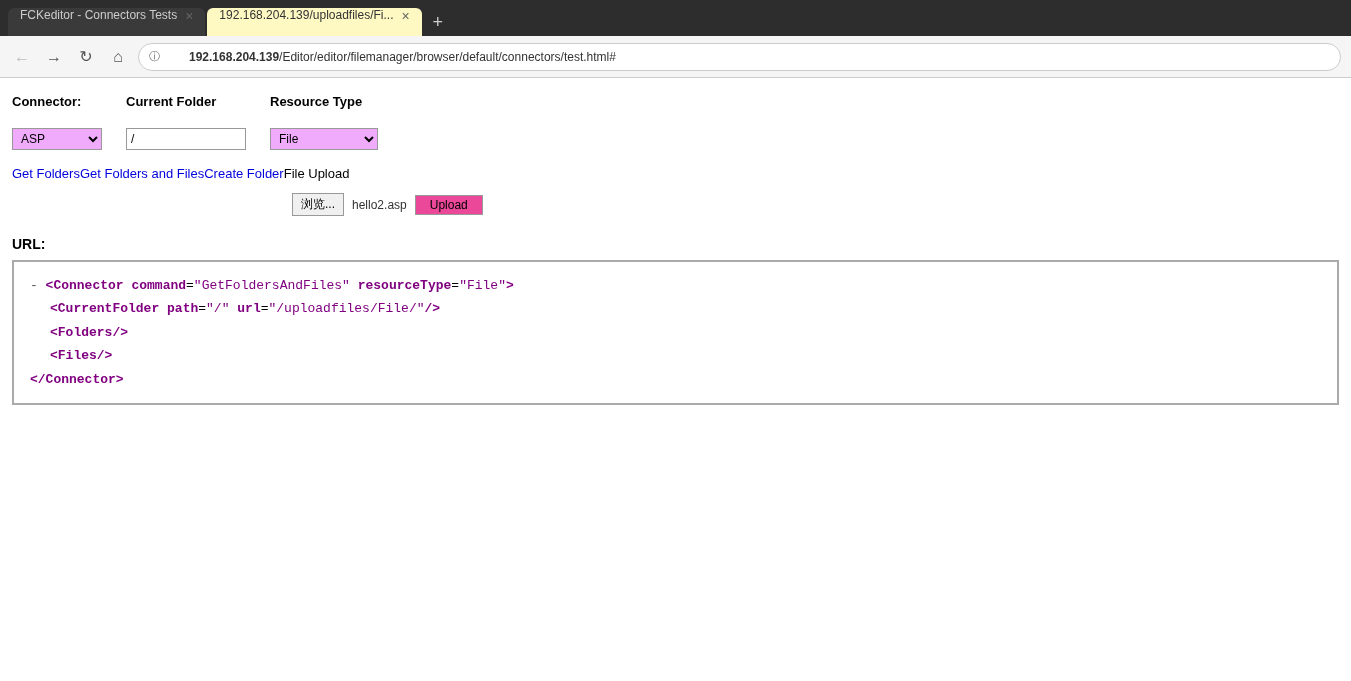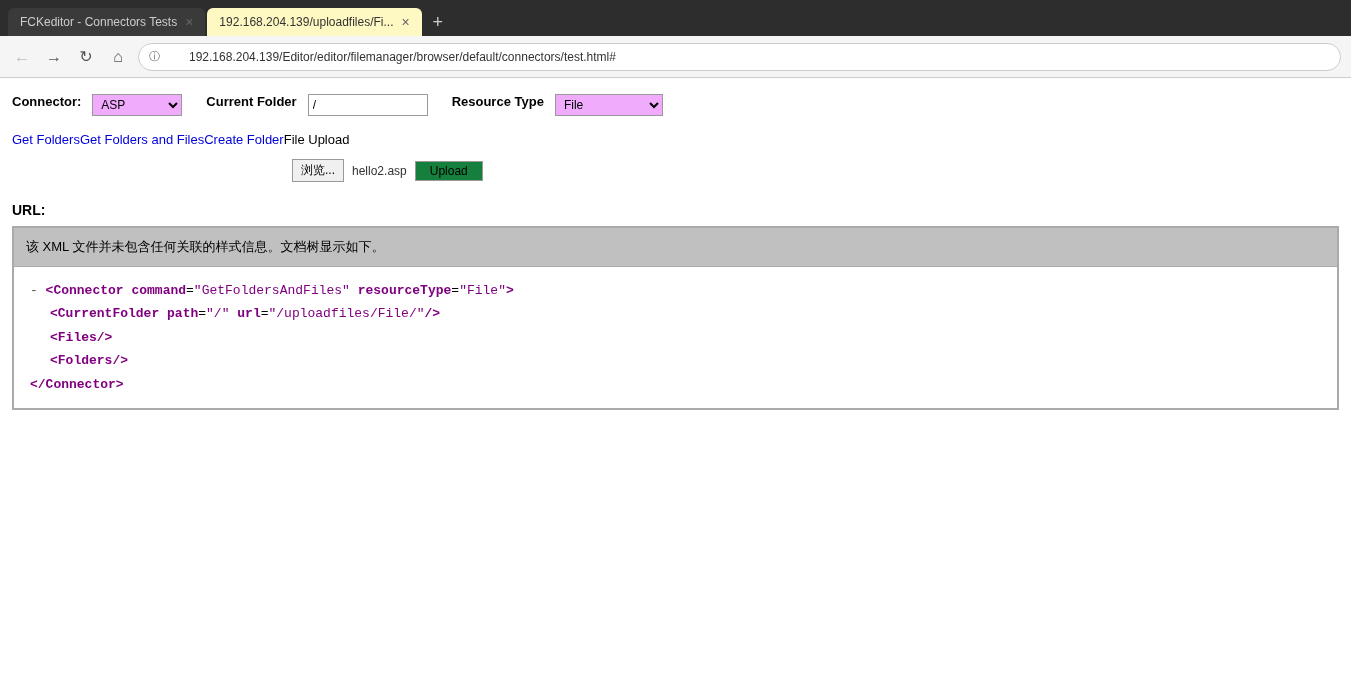--- a/index.html
+++ b/index.html
@@ -16,21 +16,20 @@
     
     .tab-bar {
       background: #2d2d2d;
       display: flex;
       align-items: flex-end;
       padding: 0 8px;
       height: 36px;
     }
     .tab {
       display: flex;
-      align-items: center;
       height: 28px;
       padding: 0 12px;
       border-radius: 6px 6px 0 0;
       font-size: 12px;
       color: #ccc;
       background: #3a3a3a;
       margin-right: 2px;
       white-space: nowrap;
       max-width: 220px;
       overflow: hidden;
@@ -112,22 +111,22 @@
 
     
     .form-row {
       display: flex;
       align-items: flex-start;
       gap: 24px;
       margin-bottom: 16px;
     }
     .form-group {
       display: flex;
-      flex-direction: row;
-      gap: 11px;
+      flex-direction: column;
+      gap: 19px;
     }
     .form-label {
       font-size: 13px;
       font-weight: bold;
       color: #000;
     }
     .form-select {
       height: 22px;
       font-size: 12px;
       border: 1px solid #999;
@@ -175,21 +174,21 @@
       white-space: nowrap;
     }
     .file-name {
       font-size: 12px;
       color: #333;
     }
     .upload-btn {
       padding: 2px 14px;
       font-size: 12px;
       border: 1px solid #999;
-      background: #15803d;
+      background: #ec4899;
       cursor: pointer;
     }
 
     
     .url-label {
       font-size: 14px;
       font-weight: bold;
       color: #000;
       margin-bottom: 8px;
     }
@@ -241,21 +240,21 @@
 
   <div class="address-bar">
     <div class="nav-btn disabled">←</div>
     <div class="nav-btn">→</div>
     <div class="nav-btn">↻</div>
     <div class="nav-btn">⌂</div>
     <div class="address-input">
       <span class="lock-icon">ⓘ</span>
       <span style="padding-left: 18px;">
         <span class="address-text">
-          <span style="font-weight:normal;">192.168.204.139</span><span>/Editor/editor/filemanager/browser/default/connectors/test.html#</span>
+          <span style="font-weight:bold;">192.168.204.139</span><span>/Editor/editor/filemanager/browser/default/connectors/test.html#</span>
         </span>
       </span>
     </div>
   </div>
 
   <div class="page-content">
 
     <div class="form-row">
       <div class="form-group">
         <label class="form-label">Connector:</label>
@@ -291,26 +290,23 @@
       <div class="file-upload-row">
         <button class="browse-btn">浏览...</button>
         <span class="file-name">hello2.asp</span>
         <button class="upload-btn">Upload</button>
       </div>
     </div>
 
     <div class="url-label">URL:</div>
 
     <div class="xml-outer">
-      <div class="xml-notice-box">
-        <span>该 XML 文件并未包含任何关联的样式信息。文档树显示如下。</span>
-      </div>
       <div class="xml-body-box">
         <span class="xml-line"><span class="xml-collapse">- </span><span class="xml-tag">&lt;Connector</span> <span class="xml-attr-name">command</span>=<span class="xml-attr-value">"GetFoldersAndFiles"</span> <span class="xml-attr-name">resourceType</span>=<span class="xml-attr-value">"File"</span><span class="xml-tag">&gt;</span></span>
         <span class="xml-line xml-indent-1"><span class="xml-tag">&lt;CurrentFolder</span> <span class="xml-attr-name">path</span>=<span class="xml-attr-value">"/"</span> <span class="xml-attr-name">url</span>=<span class="xml-attr-value">"/uploadfiles/File/"</span><span class="xml-tag">/&gt;</span></span>
+        <span class="xml-line xml-indent-1"><span class="xml-tag">&lt;Folders/&gt;</span></span>
         <span class="xml-line xml-indent-1"><span class="xml-tag">&lt;Files/&gt;</span></span>
-        <span class="xml-line xml-indent-1"><span class="xml-tag">&lt;Folders/&gt;</span></span>
         <span class="xml-line"><span class="xml-tag">&lt;/Connector&gt;</span></span>
       </div>
     </div>
 
   </div>
 </div>
 
 </body></html>

